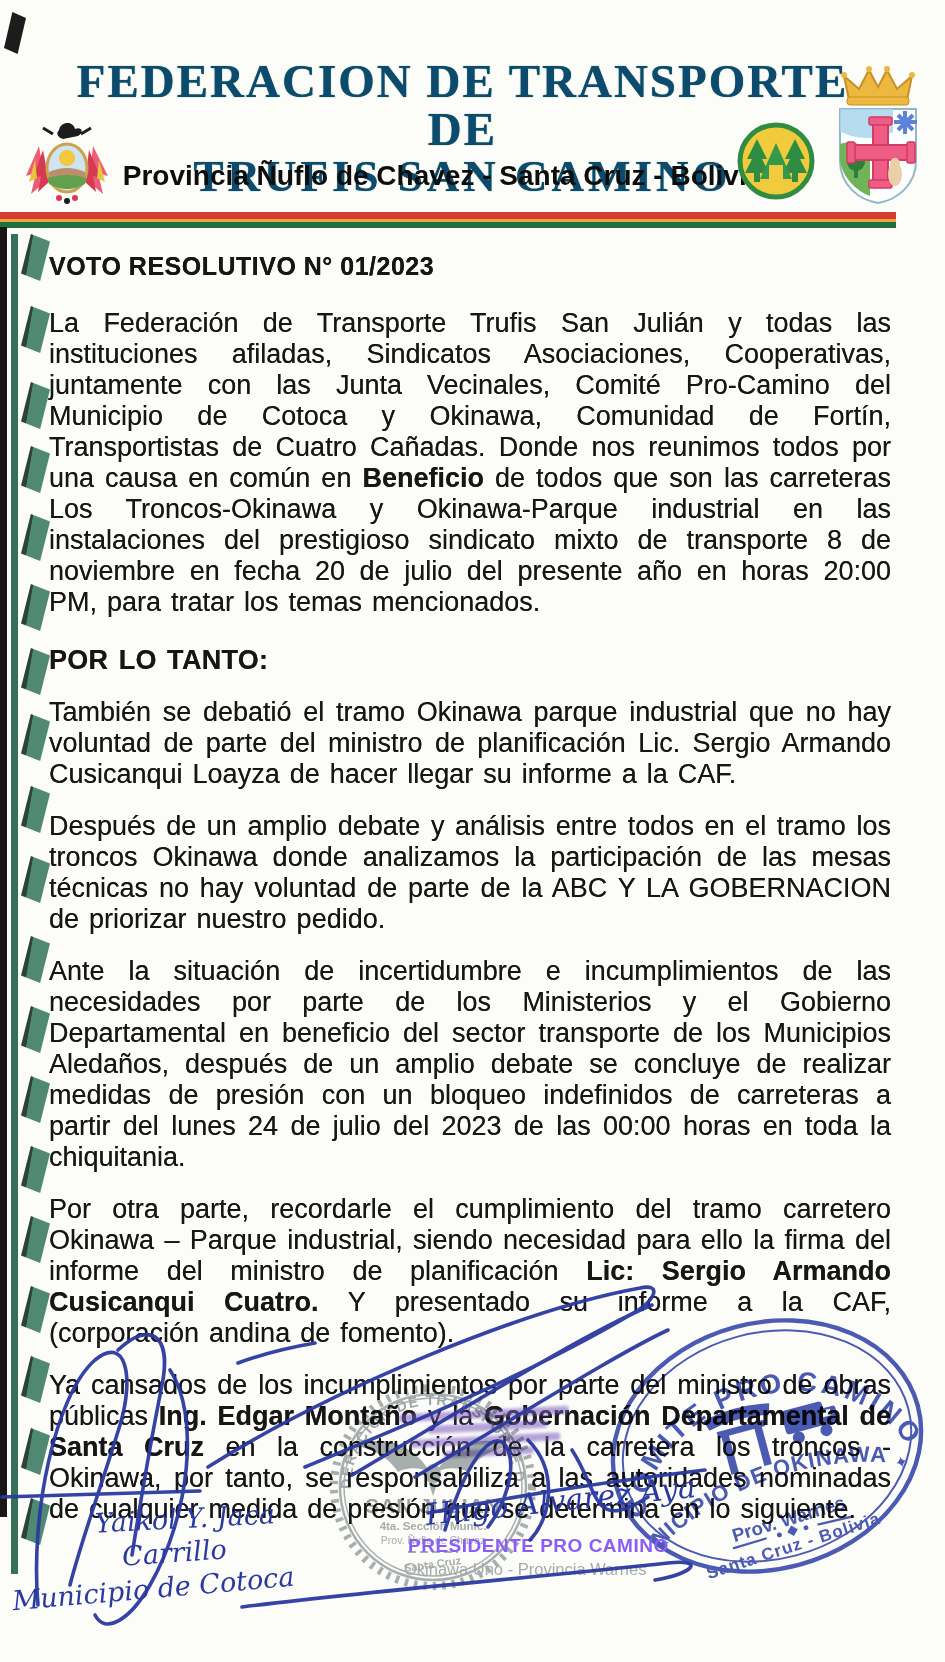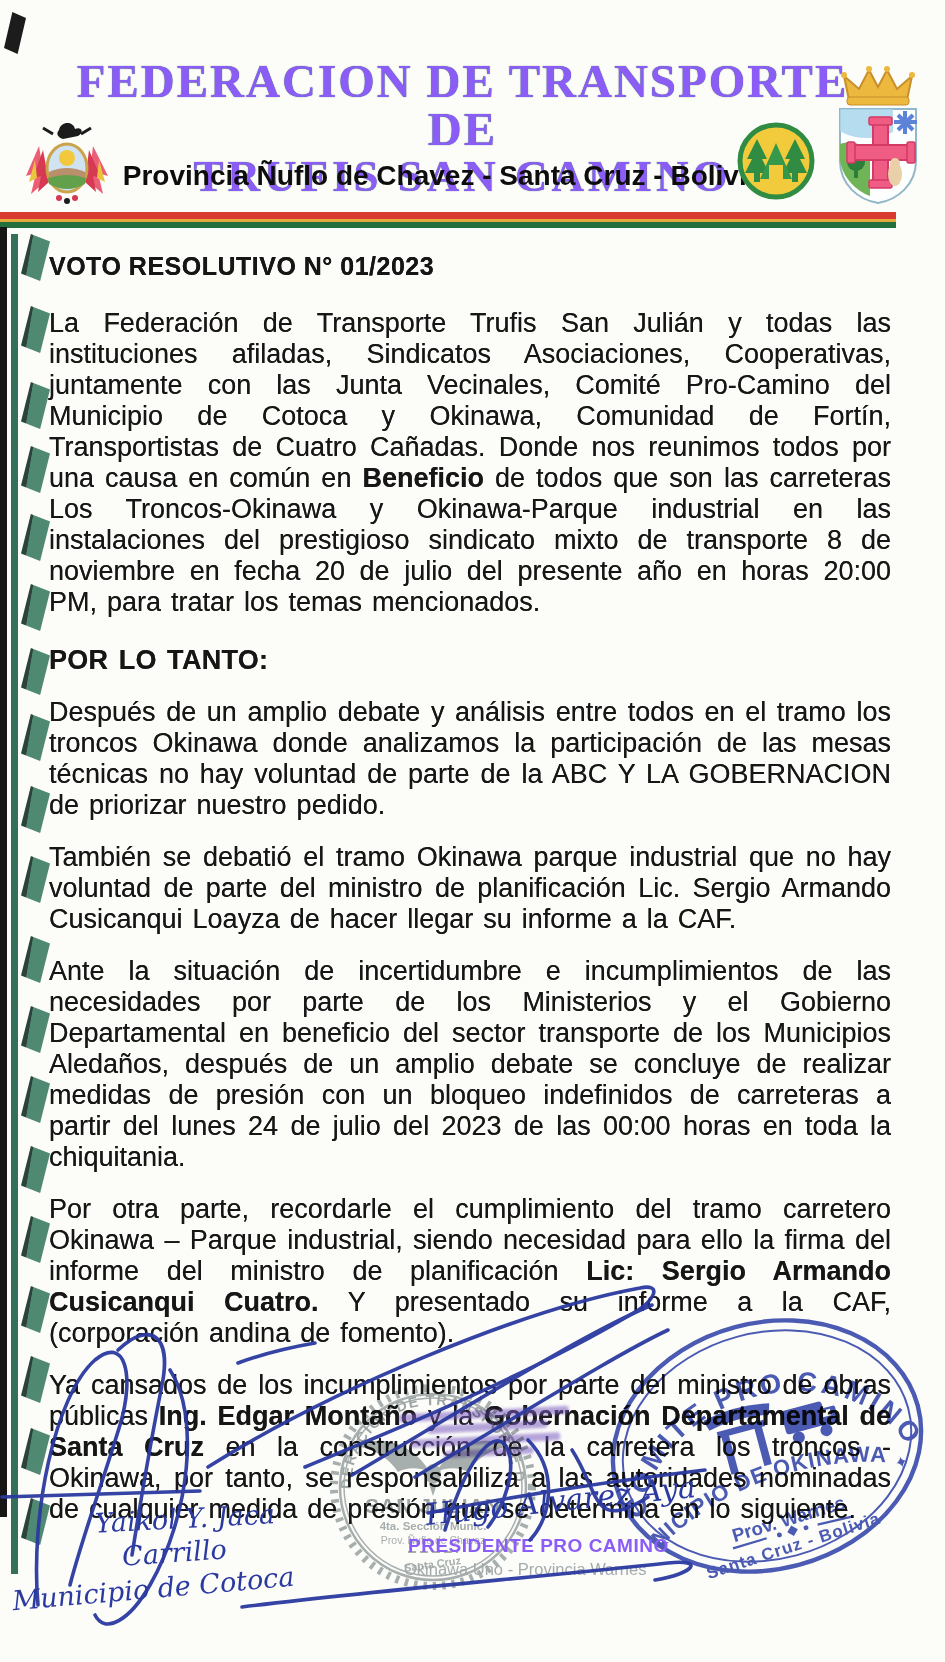--- a/index.html
+++ b/index.html
@@ -2,21 +2,21 @@
 <html><head>
 <meta charset="utf-8">
 <style>
   html,body{margin:0;padding:0;background:#ddd;}
   .page{position:relative;width:945px;height:1662px;background:#fcfcf9;overflow:hidden;
         font-family:"Liberation Sans",sans-serif;color:#161616;}
 
   
   .hdr{position:absolute;left:0;top:0;width:945px;height:212px;}
   .hdr-title{position:absolute;left:40px;right:60px;top:58px;text-align:center;
-             font-family:"Liberation Serif",serif;font-weight:700;color:#8b5cf6;line-height:1.02;}
+             font-family:"Liberation Serif",serif;font-weight:700;color:#0c4a6e;line-height:1.02;}
   .t1{font-size:47px;letter-spacing:2px;text-shadow:0 0 1px #176349;}
   .t2{font-size:45px;letter-spacing:4px;text-shadow:0 0 1px #176349;}
   .hdr-sub{position:absolute;left:120px;right:180px;top:160px;text-align:center;
            font-size:28px;font-weight:700;color:#0d0d0d;}
   .corner-diamond{position:absolute;left:4px;top:12px;width:22px;height:42px;background:#1c1c1c;
                   clip-path:polygon(38% 0,100% 14%,62% 100%,0 86%);}
   .emblem{position:absolute;}
 
   
   .band{position:absolute;left:0;top:212px;width:896px;height:16px;
@@ -144,22 +144,22 @@
       <div class="diamond" style="top: 1356px;"></div>
       <div class="diamond" style="top: 1428px;"></div>
       <div class="diamond" style="top: 1498px;"></div>
     </div>
 
   <div class="content">
     <p class="doc-title">VOTO RESOLUTIVO N° 01/2023</p>
     <div>
         <p class="para"><span>La Federación de Transporte Trufis San Julián y todas las instituciones afiladas, Sindicatos Asociaciones, Cooperativas, juntamente con las Junta Vecinales, Comité Pro-Camino del Municipio de Cotoca y Okinawa, Comunidad de Fortín, Transportistas de Cuatro Cañadas. Donde nos reunimos todos por una causa en común en </span><span class="b">Beneficio</span><span> de todos que son las carreteras Los Troncos-Okinawa y Okinawa-Parque industrial en las instalaciones del prestigioso sindicato mixto de transporte 8 de noviembre en fecha 20 de julio del presente año en horas 20:00 PM, para tratar los temas mencionados.</span></p>
         <p class="para heading"><span class="b">POR LO TANTO:</span></p>
+        <p class="para"><span>También se debatió el tramo Okinawa parque industrial que no hay voluntad de parte del ministro de planificación Lic. Sergio Armando Cusicanqui Loayza de hacer llegar su informe a la CAF.</span></p>
         <p class="para"><span>Después de un amplio debate y análisis entre todos en el tramo los troncos Okinawa donde analizamos la participación de las mesas técnicas no hay voluntad de parte de la ABC Y LA GOBERNACION de priorizar nuestro pedido.</span></p>
-        <p class="para"><span>También se debatió el tramo Okinawa parque industrial que no hay voluntad de parte del ministro de planificación Lic. Sergio Armando Cusicanqui Loayza de hacer llegar su informe a la CAF.</span></p>
         <p class="para"><span>Ante la situación de incertidumbre e incumplimientos de las necesidades por parte de los Ministerios y el Gobierno Departamental en beneficio del sector transporte de los Municipios Aledaños, después de un amplio debate se concluye de realizar medidas de presión con un bloqueo indefinidos de carreteras a partir del lunes 24 de julio del 2023 de las 00:00 horas en toda la chiquitania.</span></p>
         <p class="para"><span>Por otra parte, recordarle el cumplimiento del tramo carretero Okinawa – Parque industrial, siendo necesidad para ello la firma del informe del ministro de planificación </span><span class="b">Lic: Sergio Armando Cusicanqui Cuatro.</span><span> Y presentado su informe a la CAF, (corporación andina de fomento).</span></p>
         <p class="para"><span>Ya cansados de los incumplimientos por parte del ministro de obras públicas </span><span class="b">Ing. Edgar Montaño</span><span> y la </span><span class="b">Gobernación Departamental de Santa Cruz</span><span> en la construcción de la carretera los troncos - Okinawa, por tanto, se responsabiliza a las autoridades nominadas de cualquier medida de presión que se determina en lo siguiente.</span></p>
       </div>
   </div>
 
   <div class="sig-layer">
 
     <div class="ghost">
       <i style="width:170px;height:8px;margin:2px 0 5px 12px"></i>

